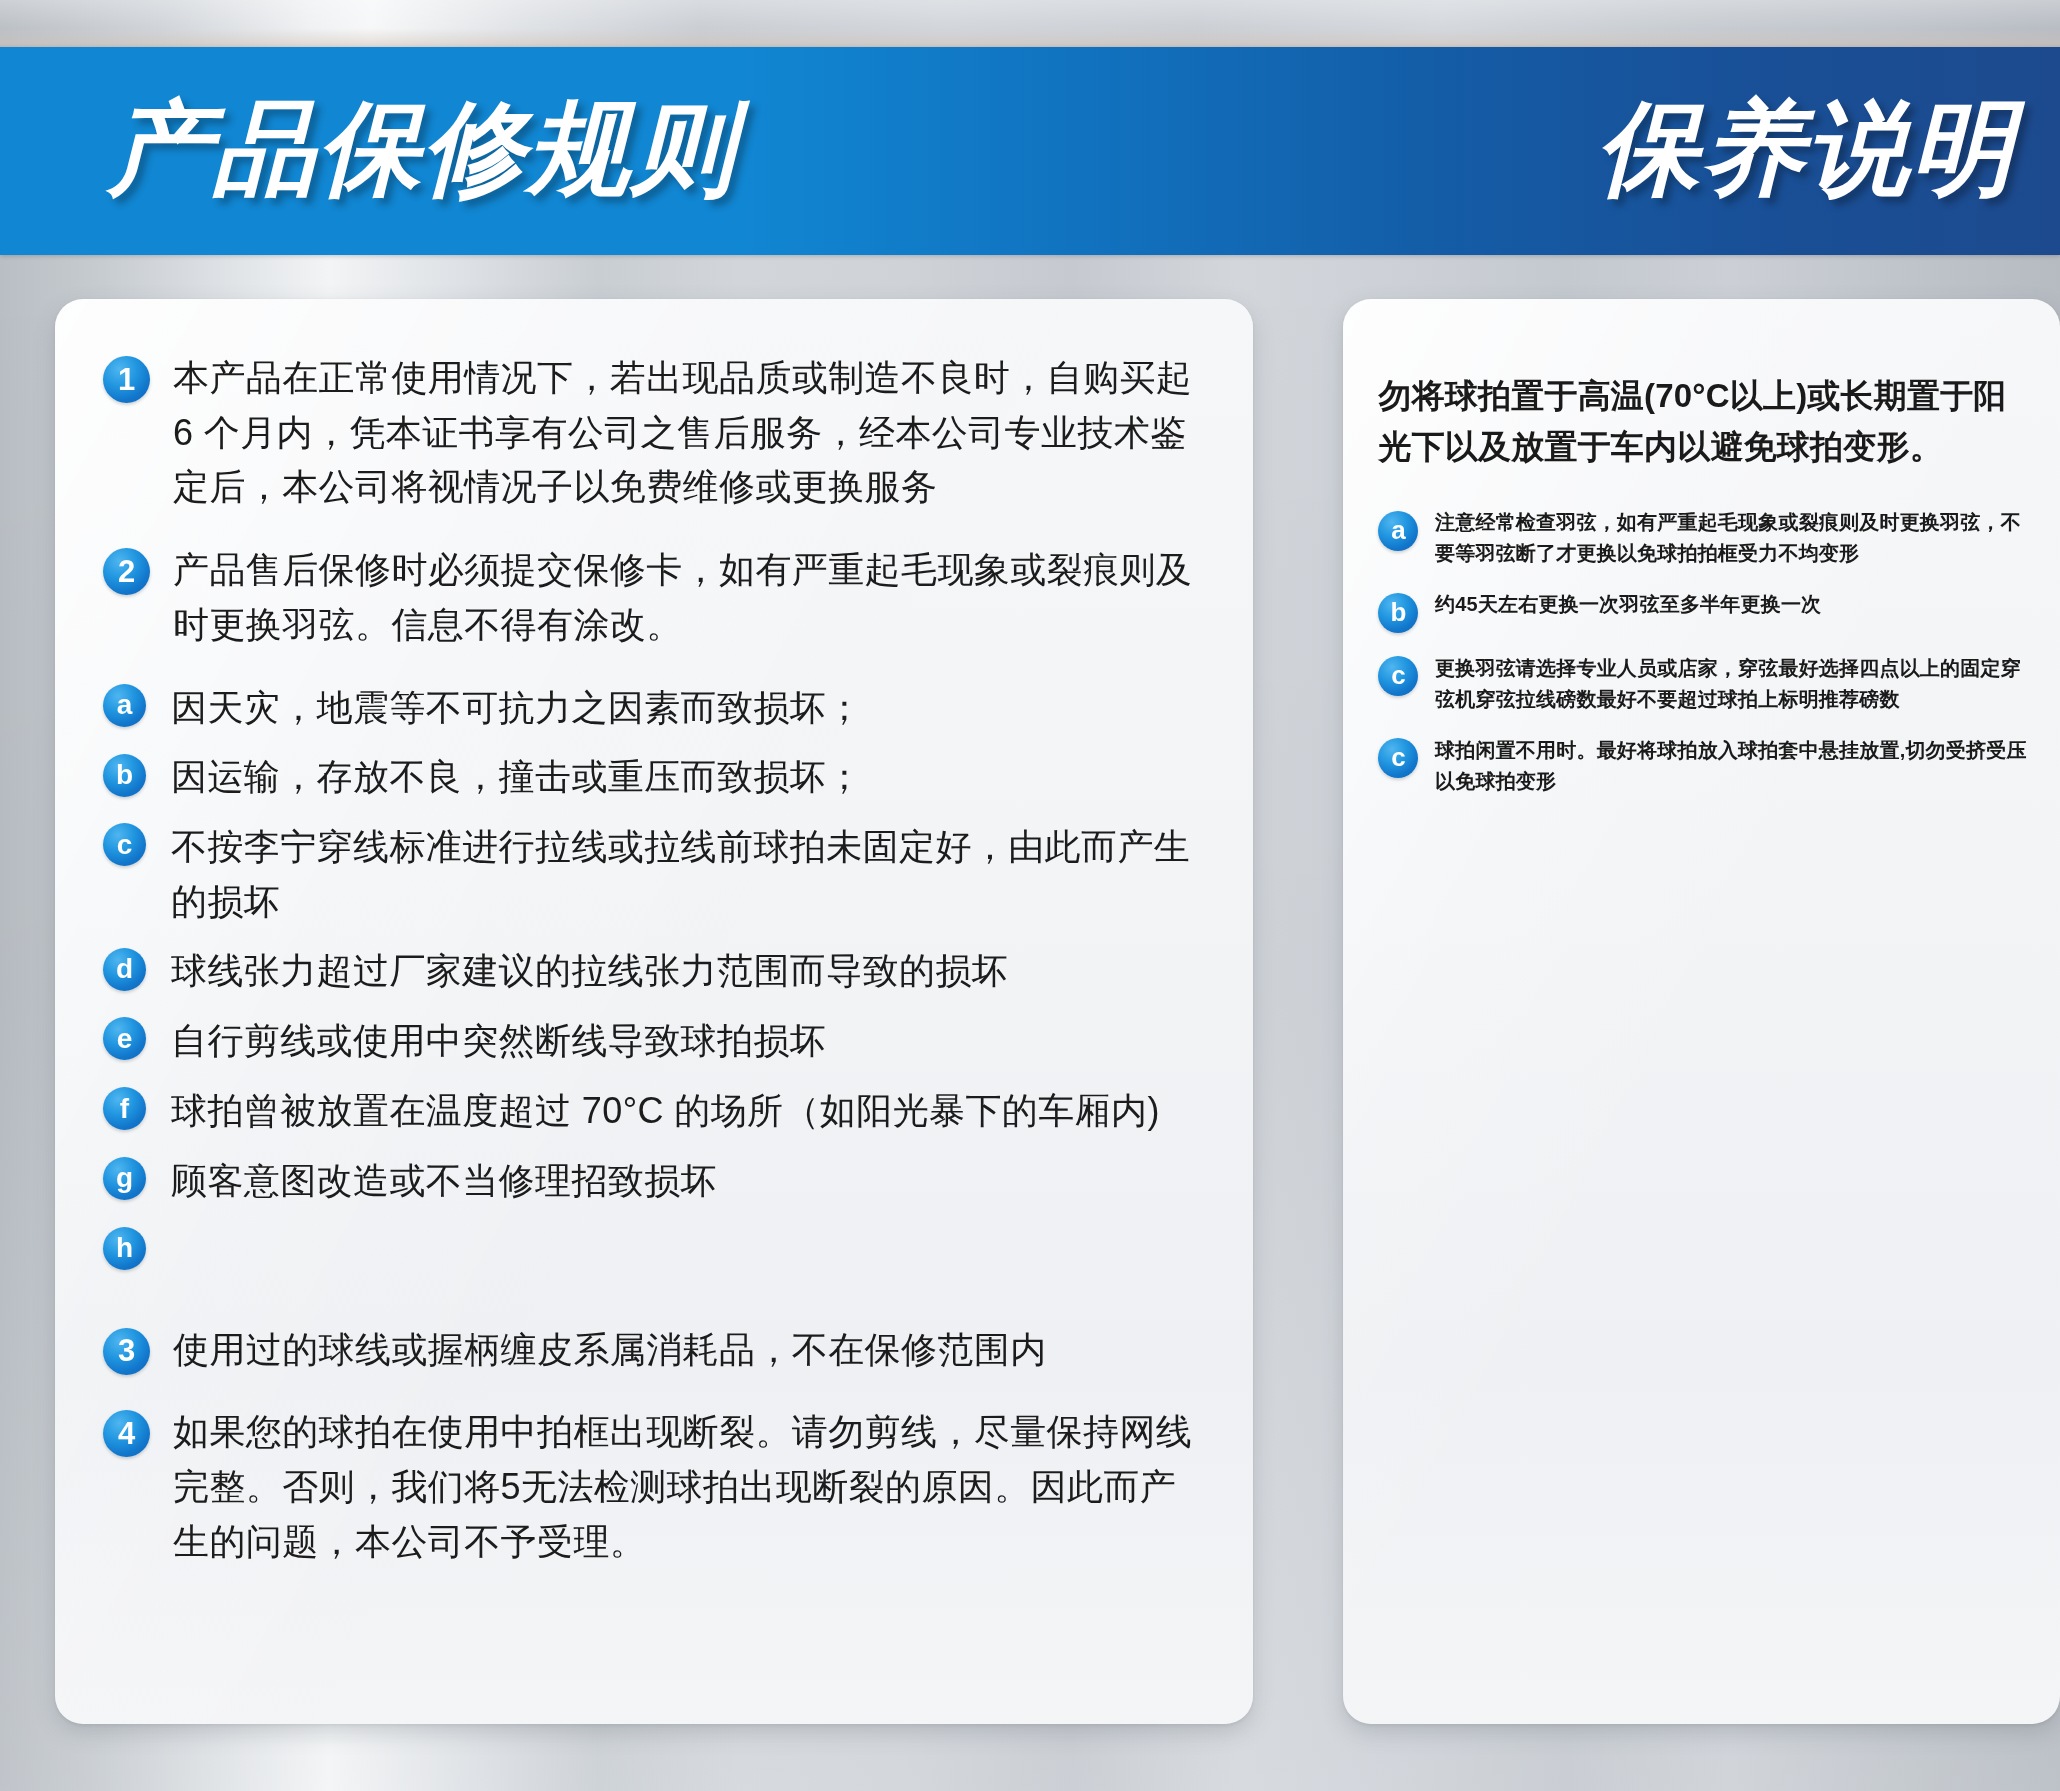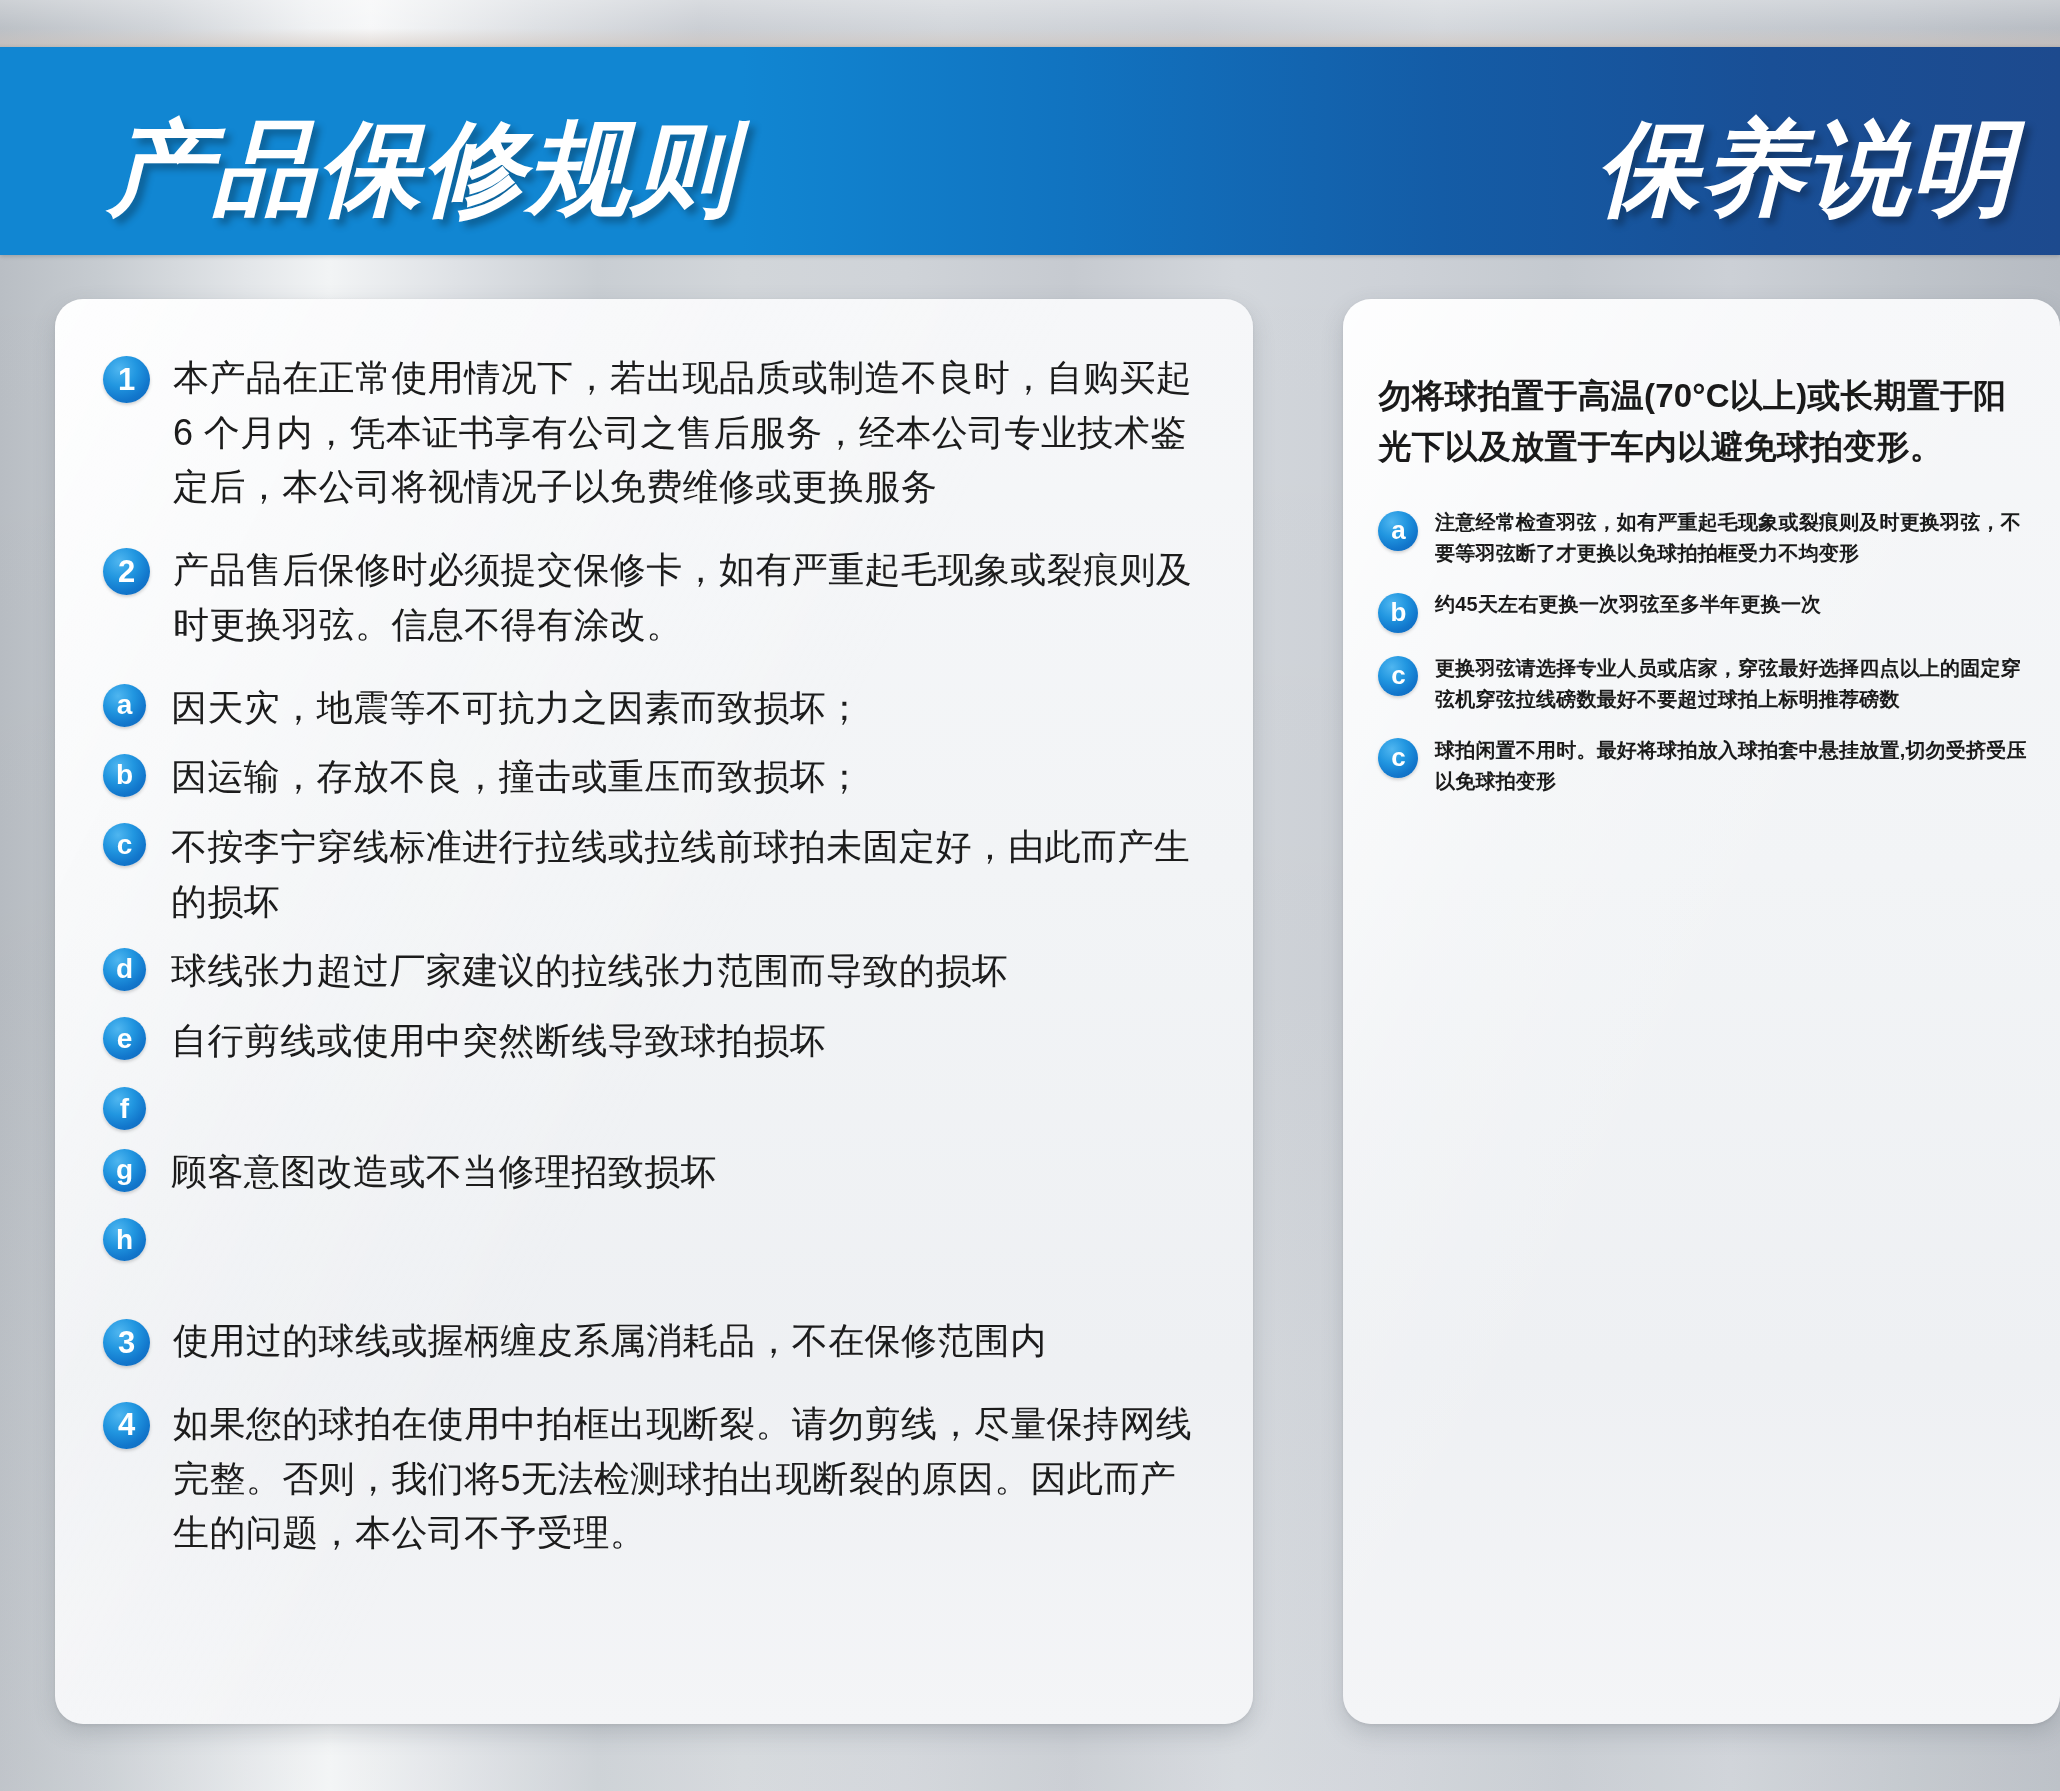--- a/index.html
+++ b/index.html
@@ -73,21 +73,20 @@
     top: 50%;
     transform: translateY(-52%);
     color: #ffffff;
     font-weight: bold;
     font-style: italic;
     font-size: 103px;
     letter-spacing: 1.7px;
     line-height: 1;
     white-space: nowrap;
     text-shadow: 5.8px 5.8px 7.5px rgba(0,0,0,0.28);
-    margin-top: 20px;
   }
   .banner-title.left  { left: 108px; }
   .banner-title.right { right: 45px; }
 
   
   .cards {
     position: absolute;
     top: 299px;
     left: 0;
     width: 2060px;
@@ -243,20 +242,21 @@
         <div class="item-text">球线张力超过厂家建议的拉线张力范围而导致的损坏</div>
       </div>
 
       <div class="item item-alpha">
         <div class="badge badge-alpha">e</div>
         <div class="item-text">自行剪线或使用中突然断线导致球拍损坏</div>
       </div>
 
       <div class="item item-alpha">
         <div class="badge badge-alpha">f</div>
+        <div class="item-text">球拍曾被放置在温度超过 70°C 的场所（如阳光暴下的车厢内)</div>
       </div>
 
       <div class="item item-alpha">
         <div class="badge badge-alpha">g</div>
         <div class="item-text">顾客意图改造或不当修理招致损坏</div>
       </div>
 
       <div class="item item-alpha">
         <div class="badge badge-alpha">h</div>
       </div>

